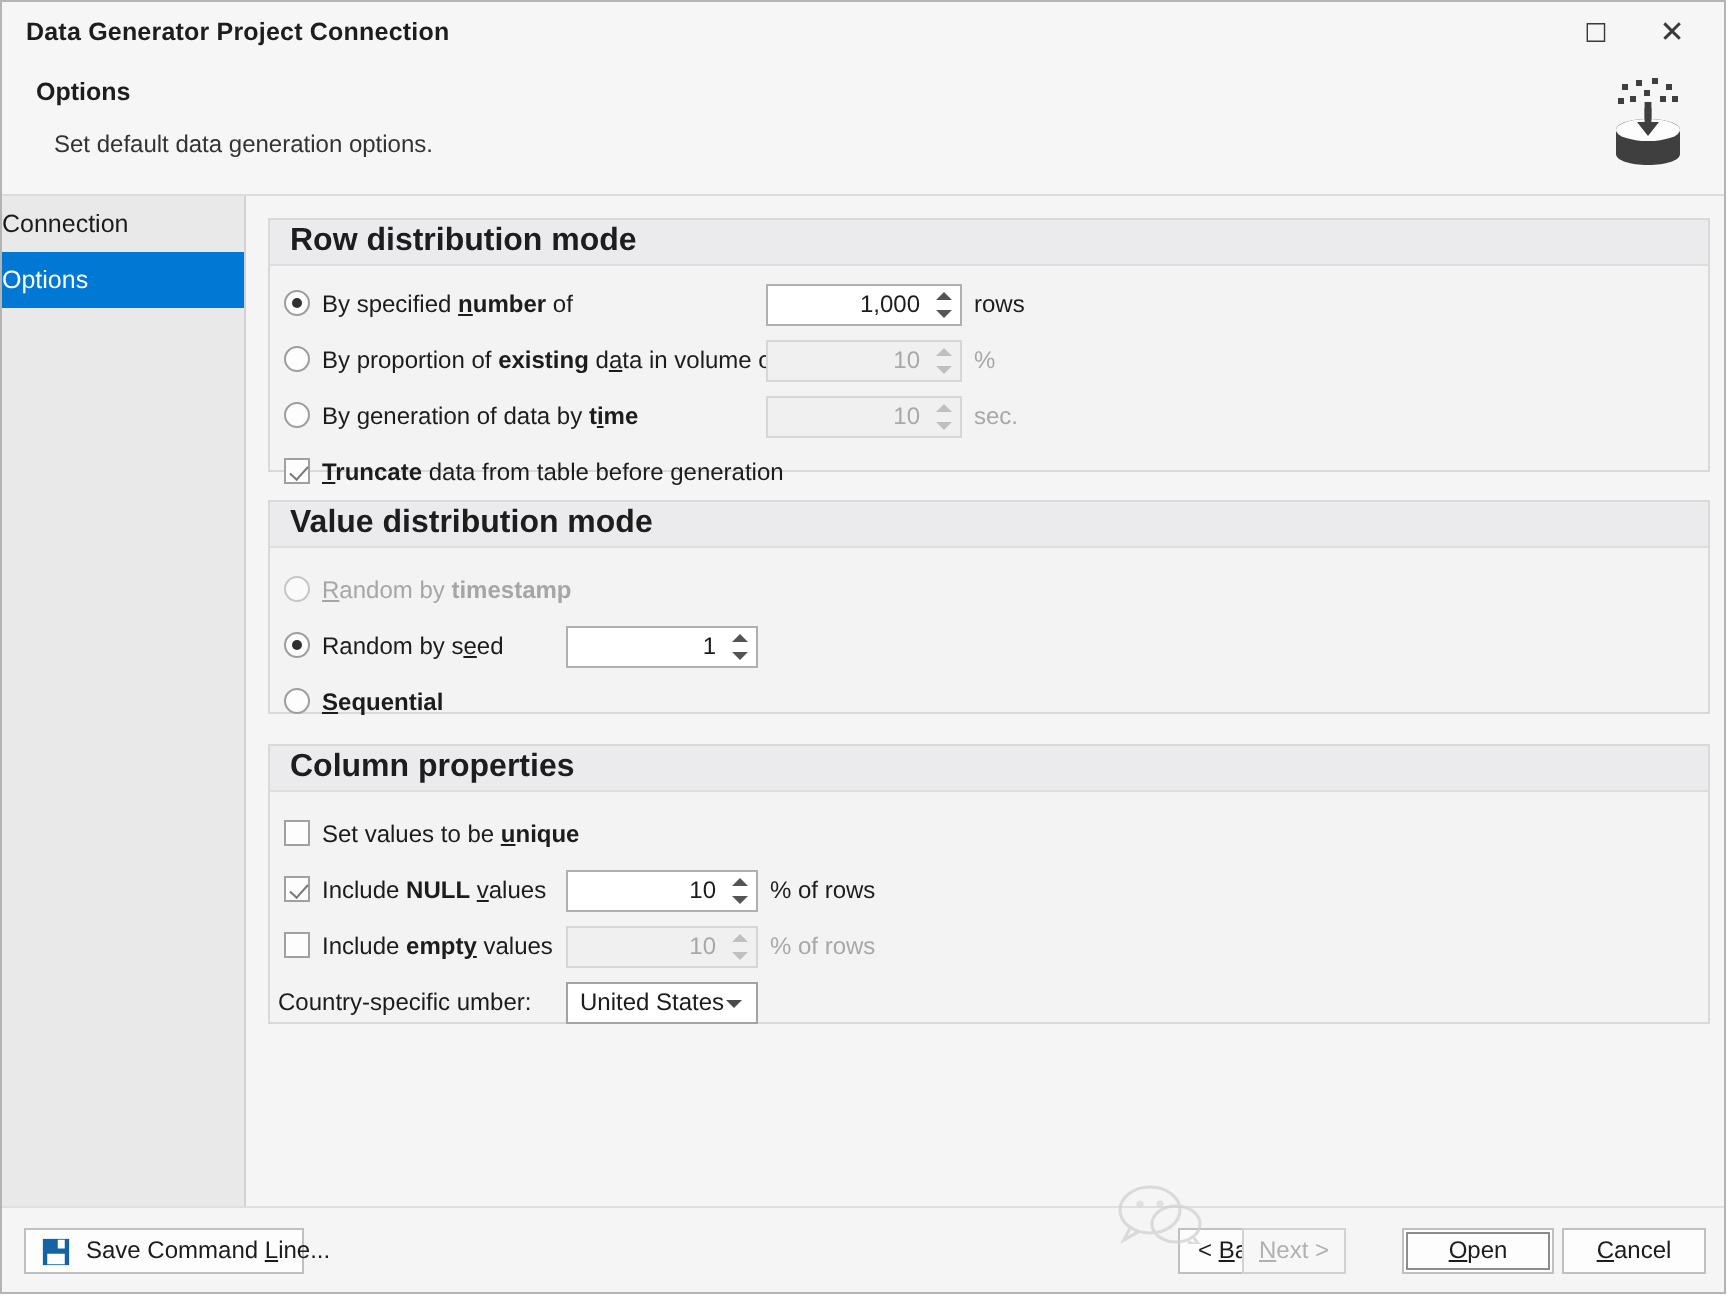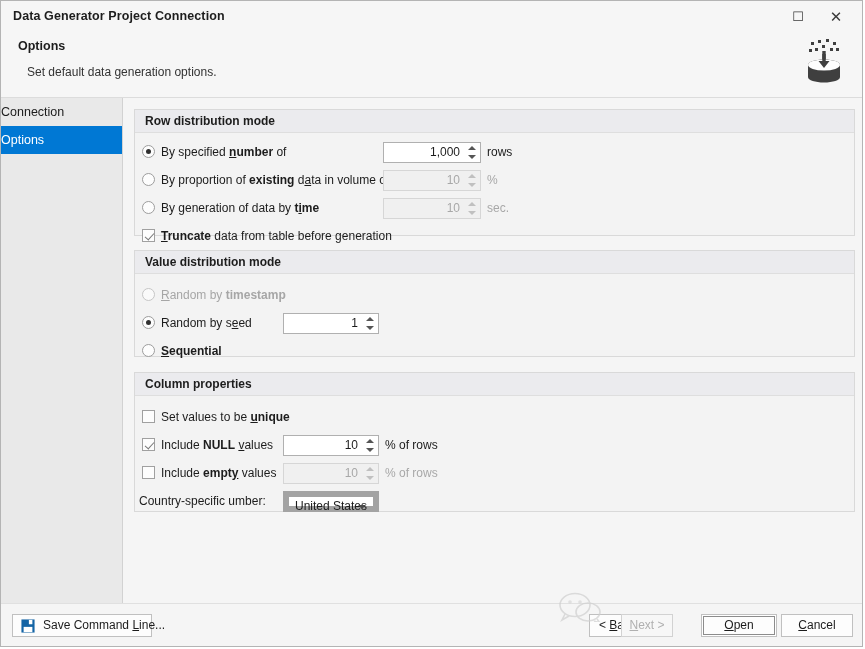--- a/index.html
+++ b/index.html
@@ -110,21 +110,21 @@
     left: 10px;
     width: 721px;
     border: 1px solid #d9d9d9;
     background: #f3f3f3;
     box-sizing: border-box;
   }
   .panel-title {
     height: 22px;
     line-height: 22px;
     padding-left: 10px;
-    font-size: 12px;
+    font-size: 16px;
     font-weight: bold;
     color: #1d1d1d;
     background: #ebebee;
     border-bottom: 1px solid #dedede;
   }
   .panel-body { position: relative; }
 
   #panel-row   { top: 11px;  height: 127px; }
   #panel-value { top: 152px; height: 107px; }
   #panel-col   { top: 274px; height: 140px; }
@@ -235,21 +235,21 @@
     text-align: right;
   }
   .unit.dim { color: #a8a8a8; }
 
   
   .combo {
     position: absolute;
     top: 1px;
     height: 21px;
     background: #ffffff;
-    border: 6px solid #a3a3a3;
+    border: 1px solid #a3a3a3;
     box-sizing: border-box;
   }
   .combo .cval {
     position: absolute;
     left: 6px; top: 0;
     line-height: 19px;
     font-size: 12px;
     color: #1c1c1c;
   }
   .combo .carrow {

